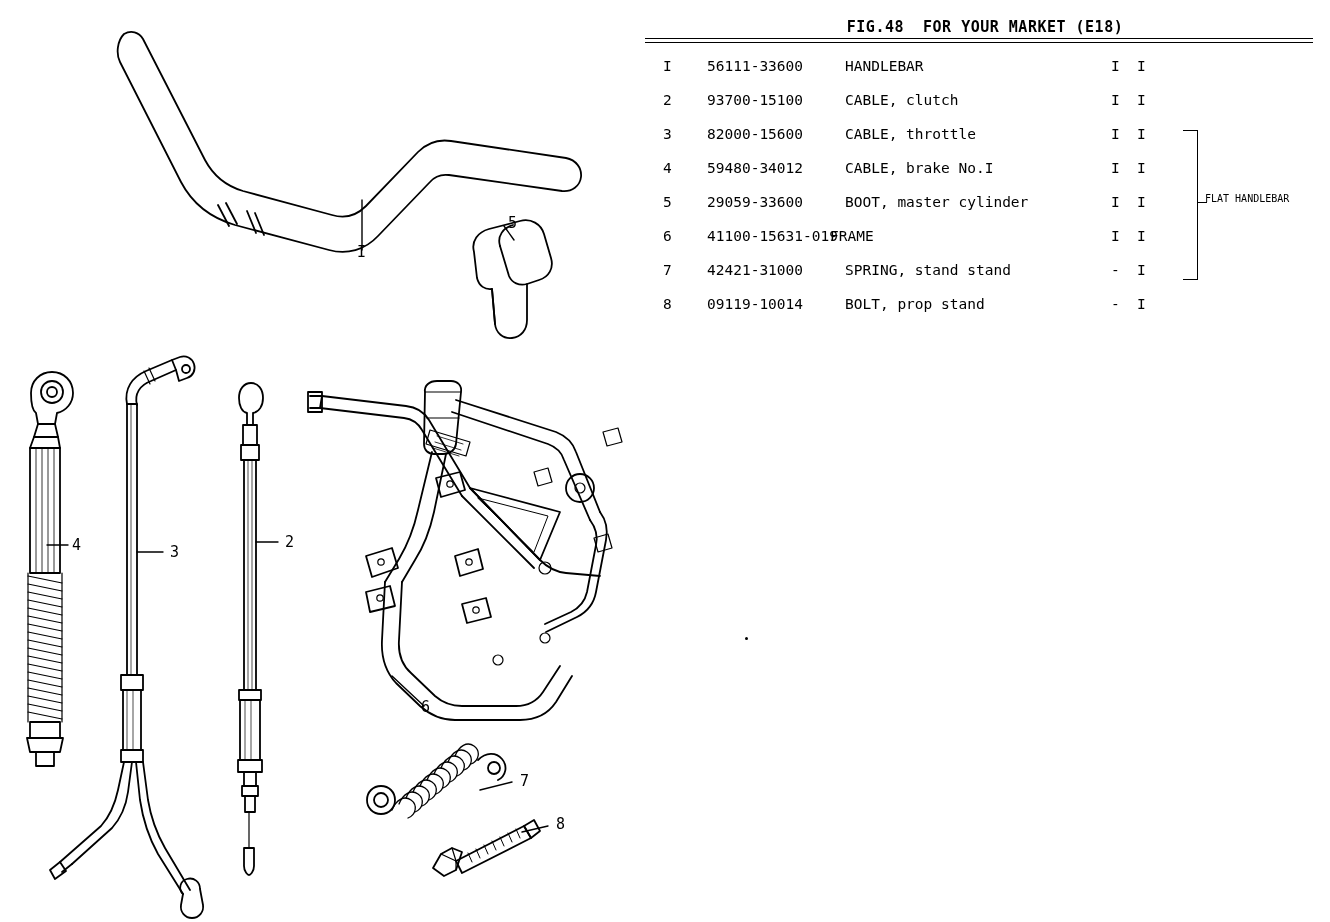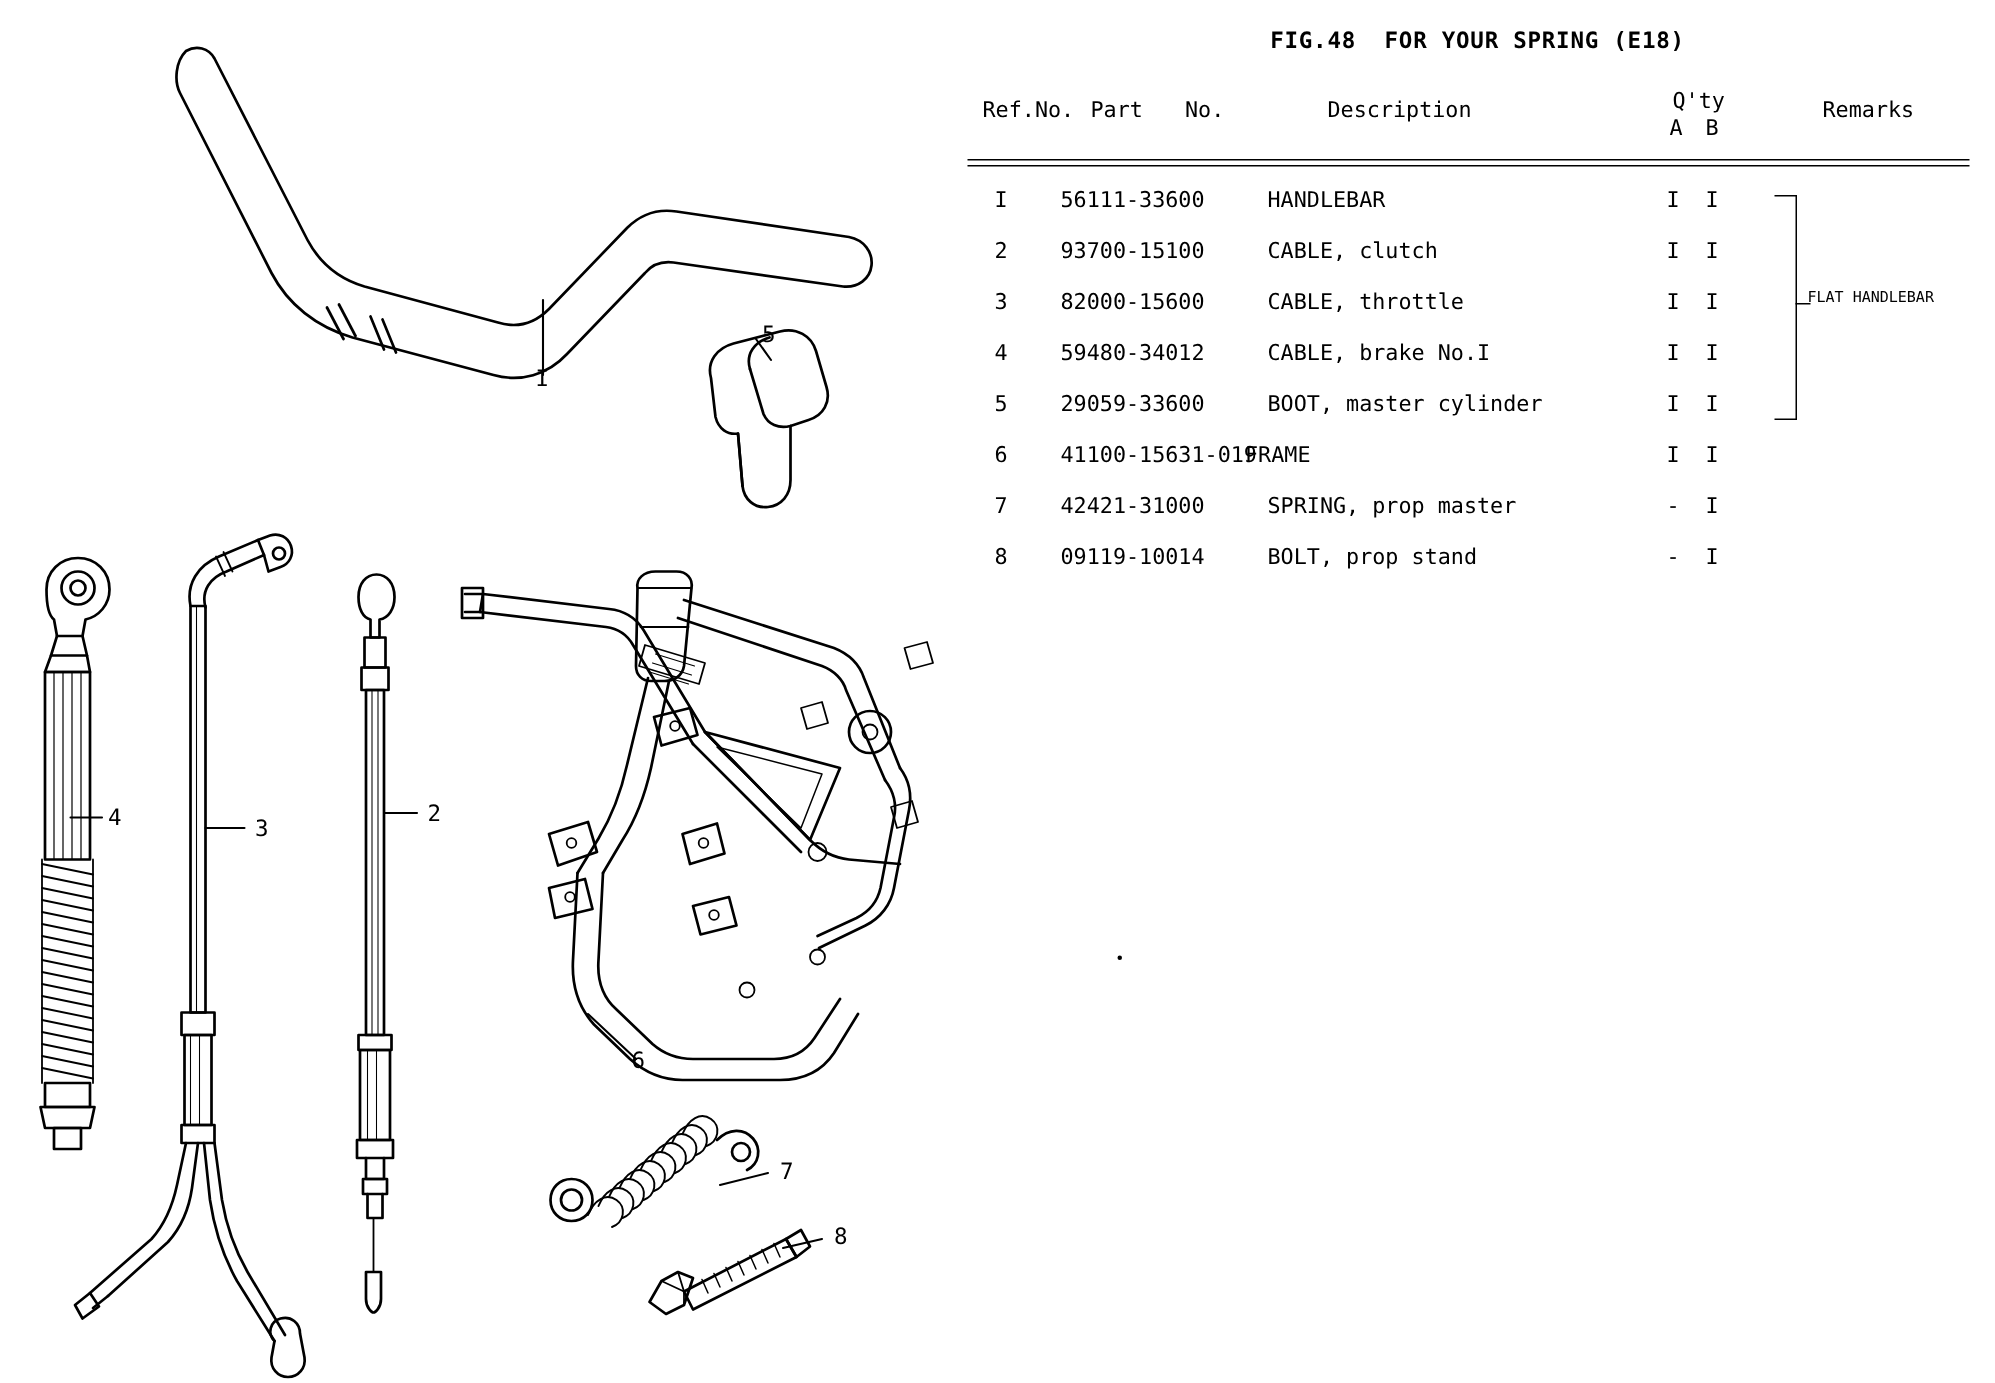--- a/index.html
+++ b/index.html
@@ -377,32 +377,22 @@
   <div class="callout" style="left:170px; top:543px;">3</div>
   <div class="callout" style="left:72px;  top:536px;">4</div>
   <div class="callout" style="left:508px; top:214px;">5</div>
   <div class="callout" style="left:421px; top:698px;">6</div>
   <div class="callout" style="left:520px; top:772px;">7</div>
   <div class="callout" style="left:556px; top:815px;">8</div>
 </div>
 
 <div id="parts-panel">
 
-  <div id="fig-title">FIG.48  FOR YOUR SPRING (E18)</div>
-
-  <div class="table-head">
-    <div class="th th-ref">Ref.No.</div>
-    <div class="th th-part">Part</div>
-    <div class="th th-no">No.</div>
-    <div class="th th-desc">Description</div>
-    <div class="th th-qty">Q'ty</div>
-    <div class="th th-a">A</div>
-    <div class="th th-b">B</div>
-    <div class="th th-rem">Remarks</div>
-  </div>
+  <div id="fig-title">FIG.48  FOR YOUR MARKET (E18)</div>
+
 
   <div class="rule-double"></div>
 
   <div class="rows">
 
     <div class="row">
       <div class="cell c-ref">I</div>
       <div class="cell c-part">56111-33600</div>
       <div class="cell c-desc">HANDLEBAR</div>
       <div class="cell c-qa">I</div>
@@ -445,21 +435,21 @@
       <div class="cell c-ref">6</div>
       <div class="cell c-part">41100-15631-019</div>
       <div class="cell c-desc" style="left:185px;">FRAME</div>
       <div class="cell c-qa">I</div>
       <div class="cell c-qb">I</div>
     </div>
 
     <div class="row">
       <div class="cell c-ref">7</div>
       <div class="cell c-part">42421-31000</div>
-      <div class="cell c-desc">SPRING, prop master</div>
+      <div class="cell c-desc">SPRING, stand stand</div>
       <div class="cell c-qa">-</div>
       <div class="cell c-qb">I</div>
     </div>
 
     <div class="row">
       <div class="cell c-ref">8</div>
       <div class="cell c-part">09119-10014</div>
       <div class="cell c-desc">BOLT, prop stand</div>
       <div class="cell c-qa">-</div>
       <div class="cell c-qb">I</div>

